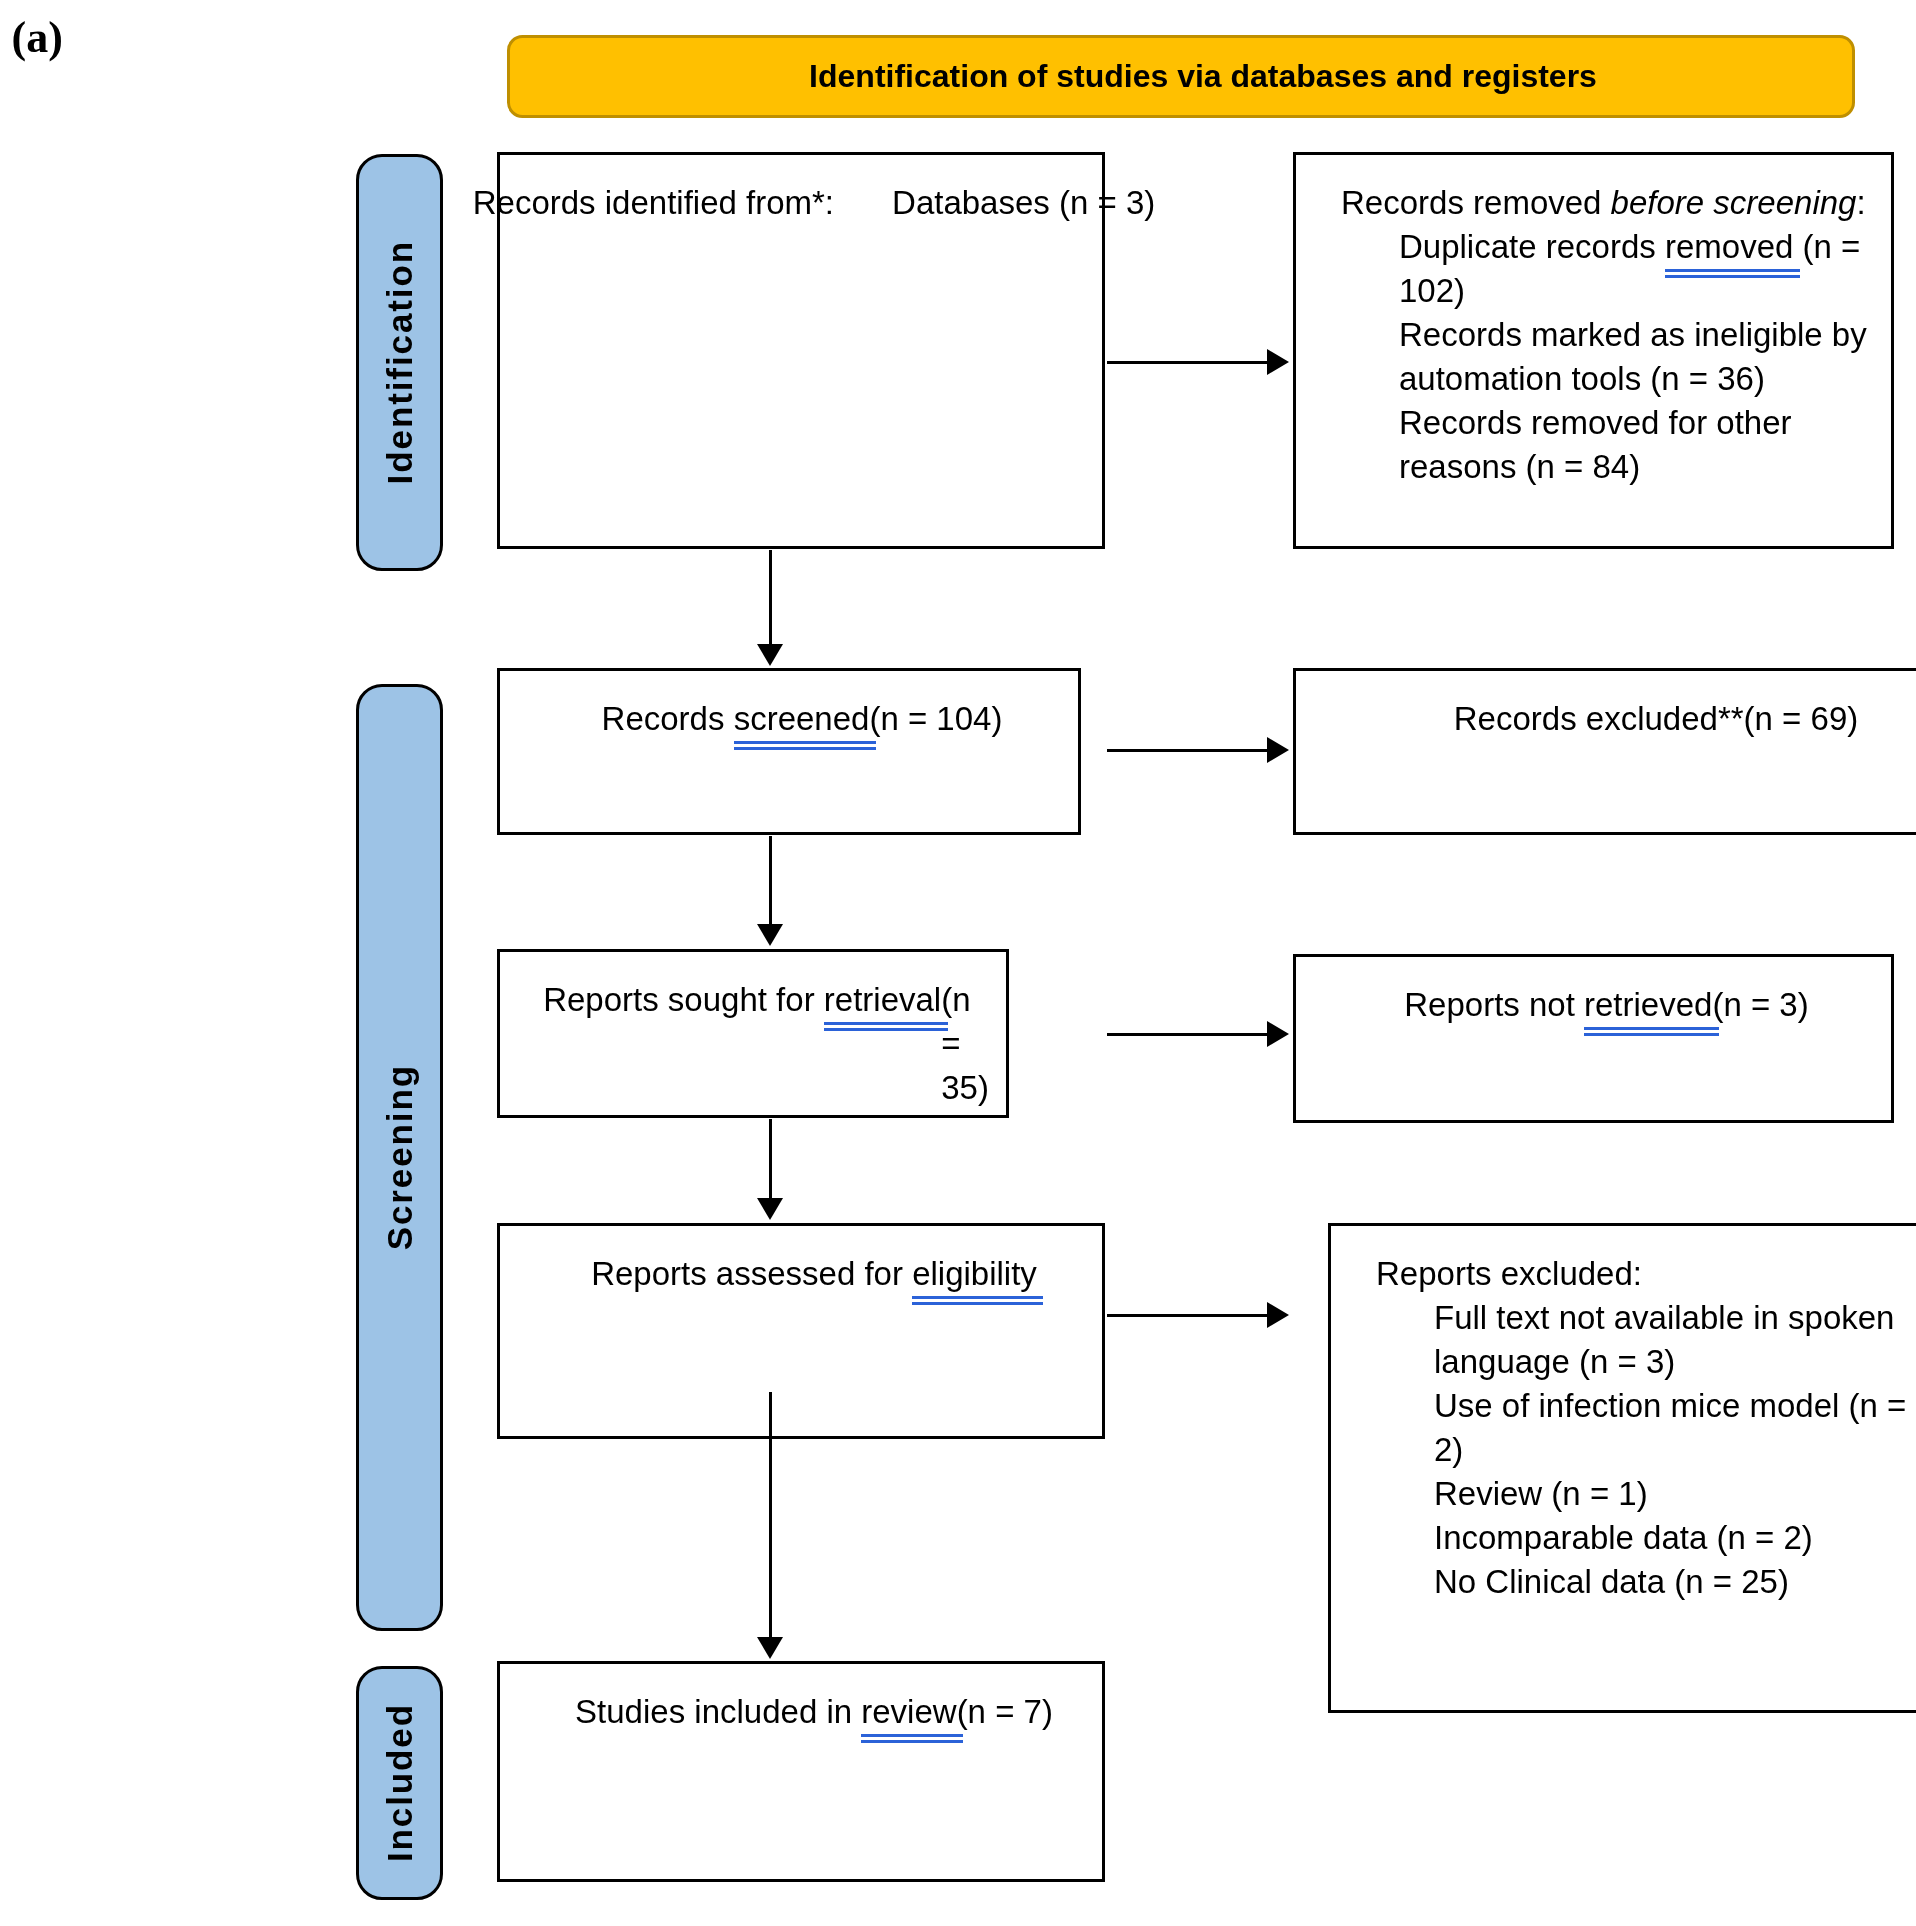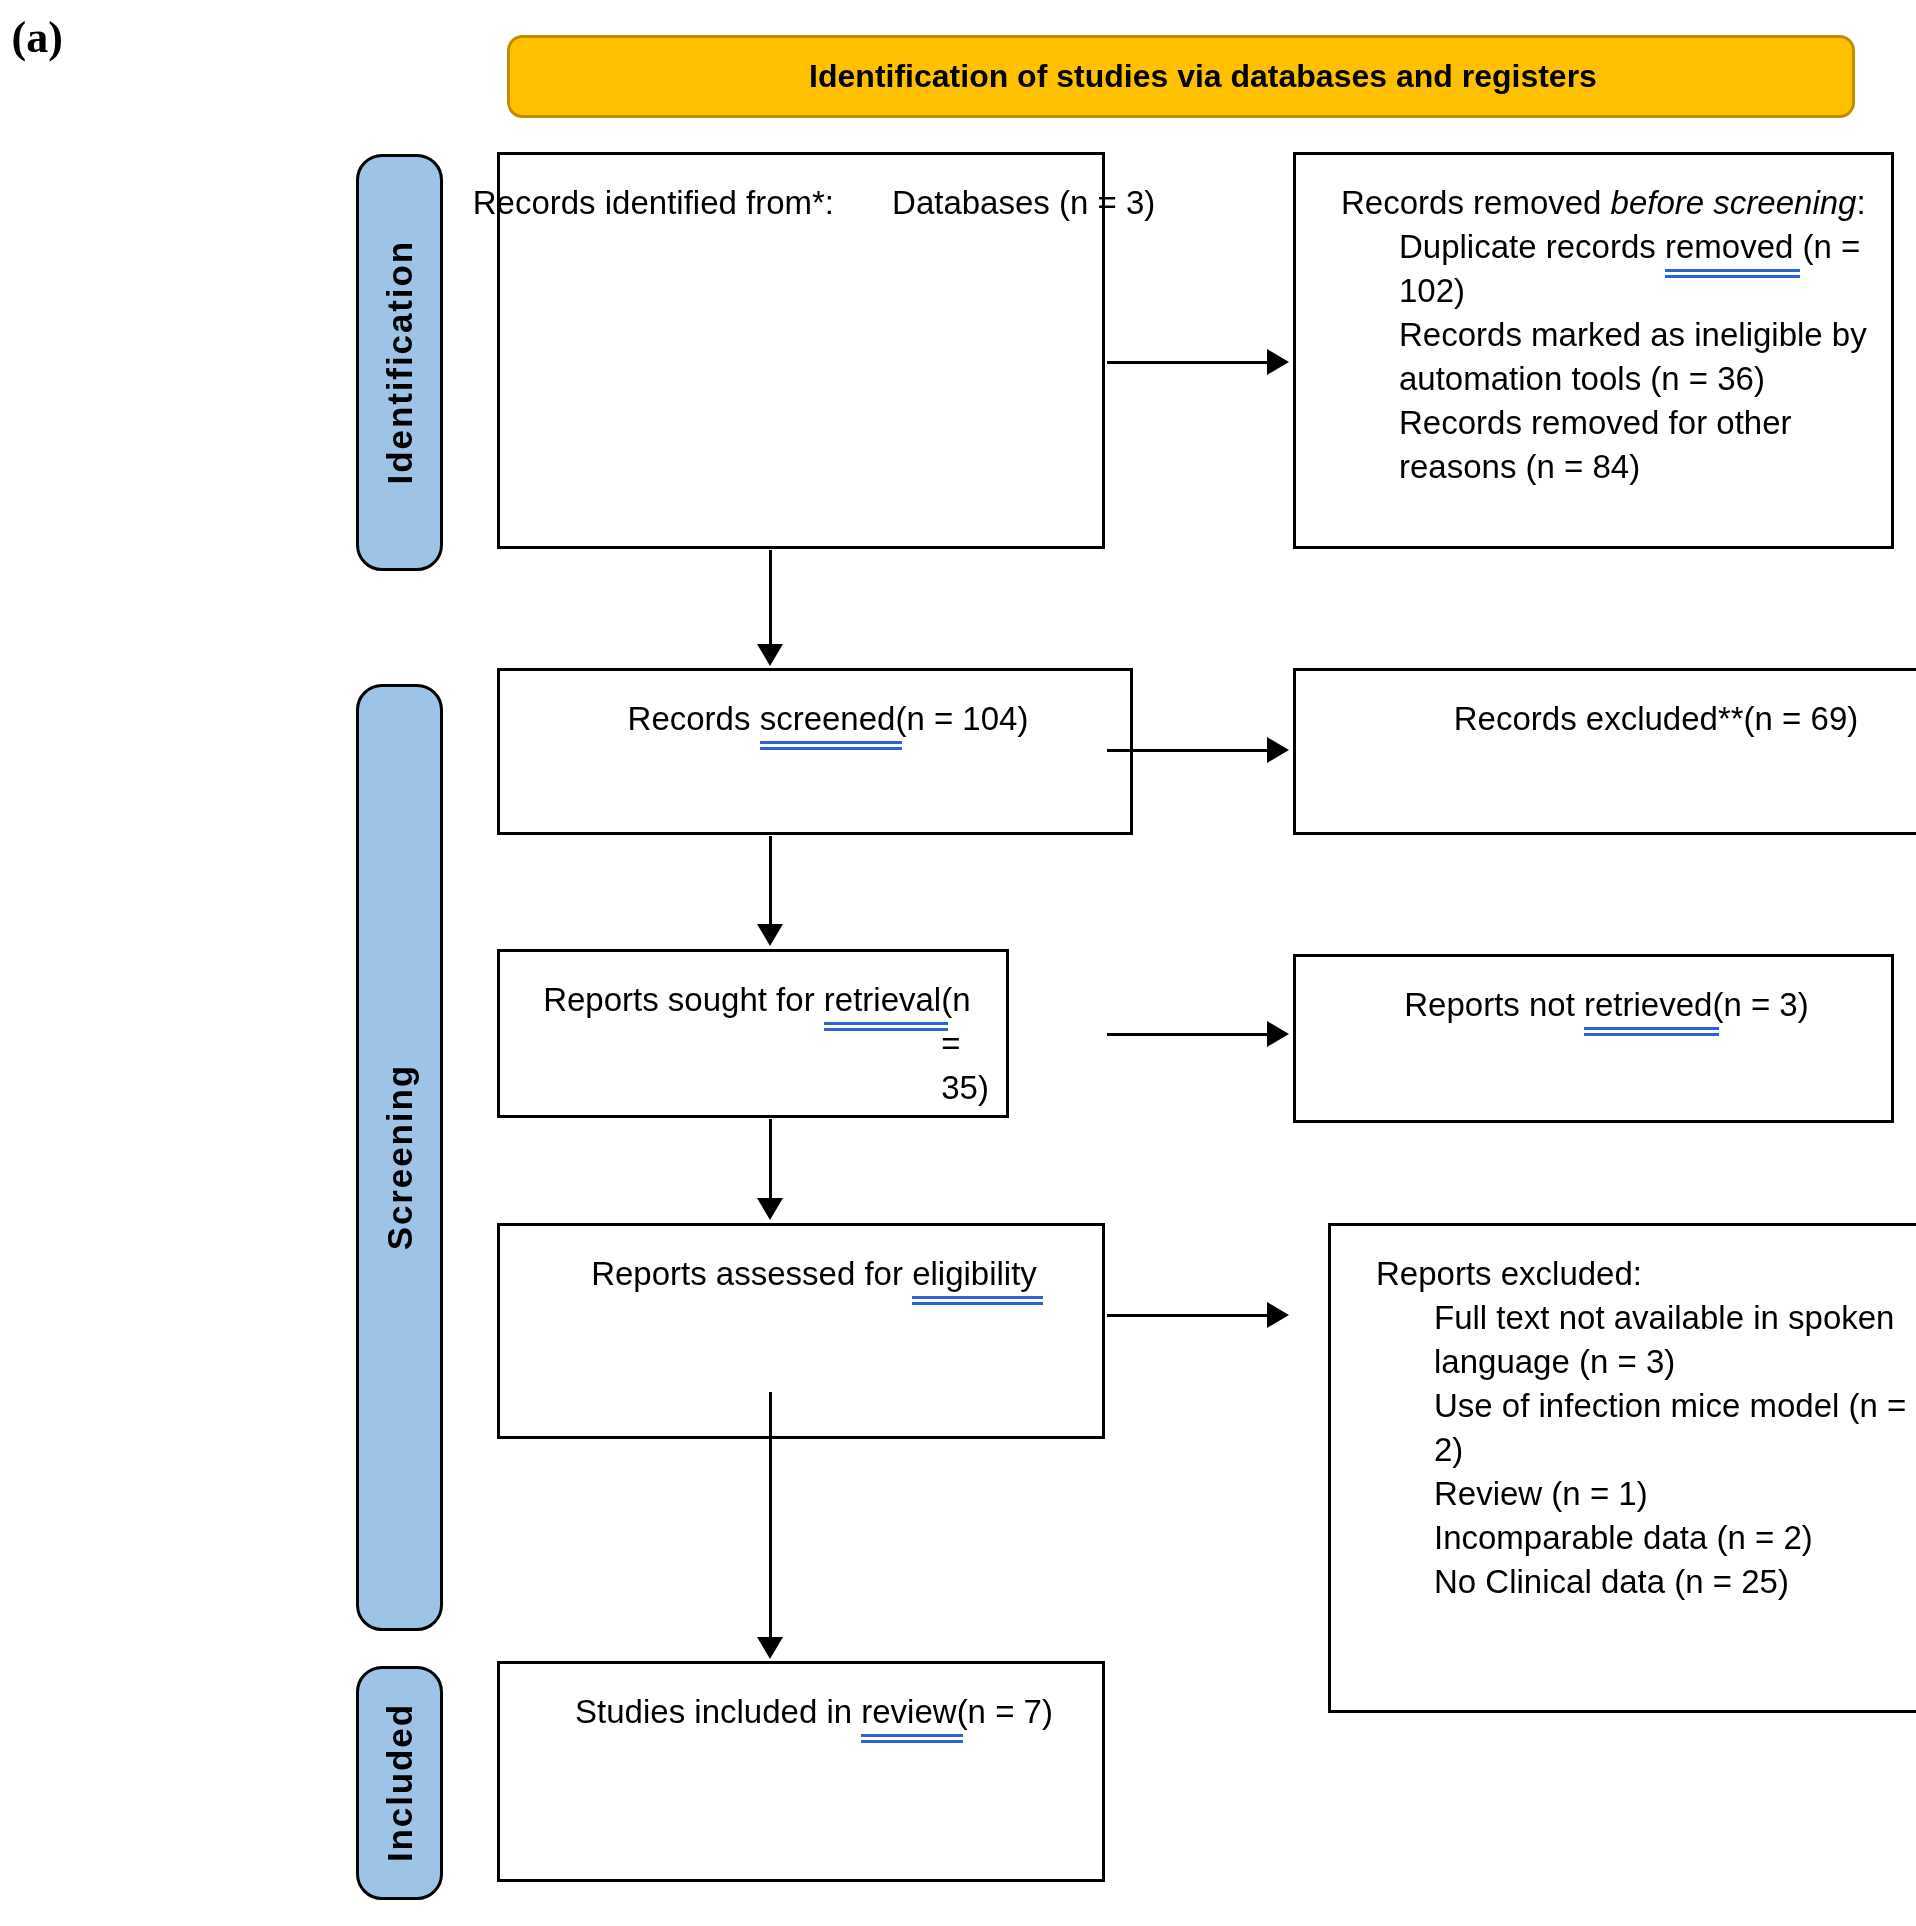--- a/index.html
+++ b/index.html
@@ -21,21 +21,21 @@
   .box{position:absolute;background:#fff;border:3.2px solid #000;box-sizing:border-box;
     font-size:33px;line-height:44px;}
   .pad{padding:26px 19px 23px 45px;}
   .v-center{display:flex;flex-direction:row;justify-content:center;height:100%;}
   .indent{margin-left:58px;}
   .nowrap{white-space:nowrap;}
   .it{font-style:italic;}
 
   .box-identified{left:497px;top:152px;width:608px;height:397px;}
   .box-removed-before{left:1293px;top:152px;width:601px;height:397px;}
-  .box-screened{left:497px;top:668px;width:636px;height:167px;}
+  .box-screened{left:497px;top:668px;width:584px;height:167px;}
   .box-records-excluded{left:1293px;top:668px;width:700px;height:167px;}
   .box-sought{left:497px;top:949px;width:512px;height:169px;}
   .box-not-retrieved{left:1293px;top:954px;width:601px;height:169px;}
   .box-assessed{left:497px;top:1223px;width:608px;height:216px;}
   .box-reports-excluded{left:1328px;top:1223px;width:601px;height:490px;}
   .box-included{left:497px;top:1661px;width:608px;height:221px;}
 
   
   .dul{position:relative;display:inline-block;}
   .dul::before,.dul::after{content:"";position:absolute;left:0;right:-6.4px;height:2.6px;background:#2B62D8;}

